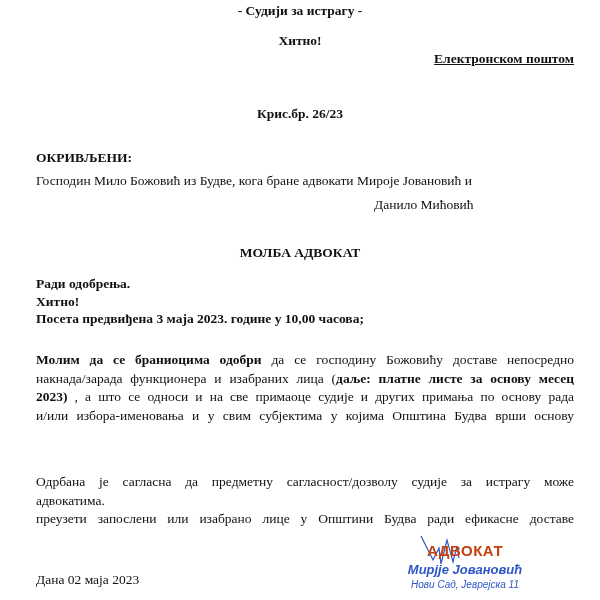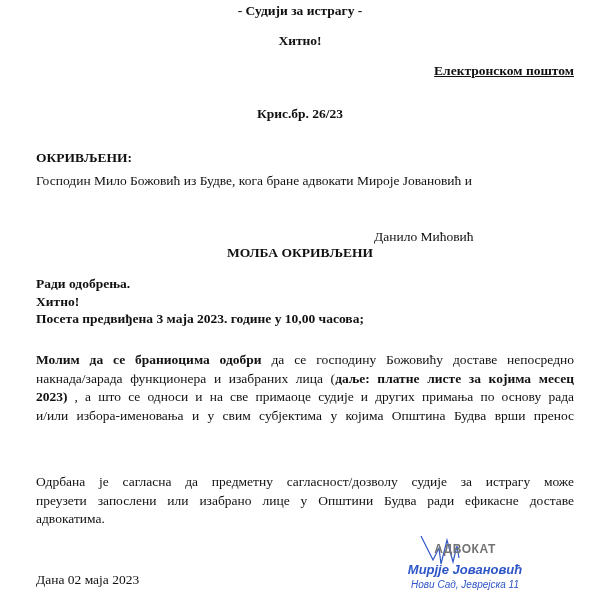--- a/index.html
+++ b/index.html
@@ -8,54 +8,54 @@
   .abs { position:absolute; white-space:nowrap; }
   .b { font-weight:bold; }
   .center { left:0; width:600px; text-align:center; }
   .fs { font-size:13.5px; }
   .u { text-decoration:underline; }
   .para { position:absolute; left:36px; width:538px; font-size:13.5px; line-height:18.5px; text-align:justify; }
   .para .line { display:block; text-align:justify; text-align-last:justify; white-space:nowrap; }
   .para .line.last { text-align-last:left; }
   .stamp { position:absolute; left:395px; top:528px; width:140px; height:68px; color:#2f56c7;
            font-family:"Liberation Sans", "DejaVu Sans", sans-serif; font-style:italic; text-align:center; }
-  .stamp .t1 { position:absolute; left:0; width:140px; top:14px; font-size:12px; font-weight:bold; font-style:normal; letter-spacing:0.5px; color:#737373; }
+  .stamp .t1 { position:absolute; left:0; width:140px; top:14px; font-size:15px; font-weight:bold; font-style:normal; letter-spacing:0.5px; color:#c2410c; }
   .stamp .t2 { position:absolute; left:0; width:140px; top:34px; font-size:13px; font-weight:bold; }
   .stamp .t3 { position:absolute; left:0; width:140px; top:51px; font-size:10px; }
   .stamp svg { position:absolute; left:0; top:0; }
 </style>
 </head>
 <body>
 
 <div class="abs center b fs" style="top:3px;">- Судији за истрагу -</div>
 <div class="abs center b fs" style="top:33px;">Хитно!</div>
-<div class="abs b fs u" style="top:63px; right:26px;margin-left:39px;">Електронском поштом</div>
+<div class="abs b fs u" style="top:51px; right:26px;margin-left:39px;">Електронском поштом</div>
 <div class="abs center b fs" style="top:106px;">Крис.бр. 26/23</div>
 
 <div class="abs b fs" style="top:150px; left:36px;">ОКРИВЉЕНИ:</div>
 <div class="abs fs" style="top:173px; left:36px;">Господин Мило Божовић из Будве, кога бране адвокати Мироје Јовановић и</div>
-<div class="abs fs" style="top:197px; left:374px;margin-top:32px;">Данило Мићовић</div>
+<div class="abs fs" style="top:197px; left:374px;">Данило Мићовић</div>
 
-<div class="abs center b fs" style="top:245px;">МОЛБА ОКРИВЉЕНИ</div>
+<div class="abs center b fs" style="top:245px;">МОЛБА АДВОКАТ</div>
 
 <div class="abs b fs" style="top:276px; left:36px;">Ради одобрења.</div>
 <div class="abs b fs" style="top:294px; left:36px;">Хитно!</div>
 <div class="abs b fs" style="top:311px; left:36px;">Посета предвиђена 3 маја 2023. године у 10,00 часова;</div>
 
 <div class="para" style="top:351px;">
   <span class="line"><b>Молим да се браниоцима одобри</b><span> да се господину Божовићу доставе непосредно</span></span>
-  <span class="line"><span>накнада/зарада функционера и изабраних лица (</span><b>даље: платне листе за којима месец</b></span>
+  <span class="line"><span>накнада/зарада функционера и изабраних лица (</span><b>даље: платне листе за основу месец</b></span>
   <span class="line"><b>2023)</b><span> , а што се односи и на све примаоце судије и других примања по основу рада</span></span>
-  <span class="line">и/или избора-именовања и у свим субјектима у којима Општина Будва врши пренос</span>
+  <span class="line">и/или избора-именовања и у свим субјектима у којима Општина Будва врши основу</span>
 </div>
 
 <div class="para" style="top:473px;">
   <span class="line">Одрбана је сагласна да предметну сагласност/дозволу судије за истрагу може</span>
+  <span class="line last">адвокатима.</span>
   <span class="line">преузети запослени или изабрано лице у Општини Будва ради ефикасне доставе</span>
-  <span class="line last">адвокатима.</span>
 </div>
 
 <div class="abs fs" style="top:572px; left:36px;">Дана 02 маја 2023</div>
 
 <div class="stamp">
   <svg width="140" height="68">
     <path d="M26 8 L38 32 L44 20 L46 36 L52 12 L58 34 L62 18 L64 30" fill="none" stroke="#2f56c7" stroke-width="1.2"></path>
   </svg>
   <div class="t1">АДВОКАТ</div>
   <div class="t2">Мирјје Јовановић</div>

